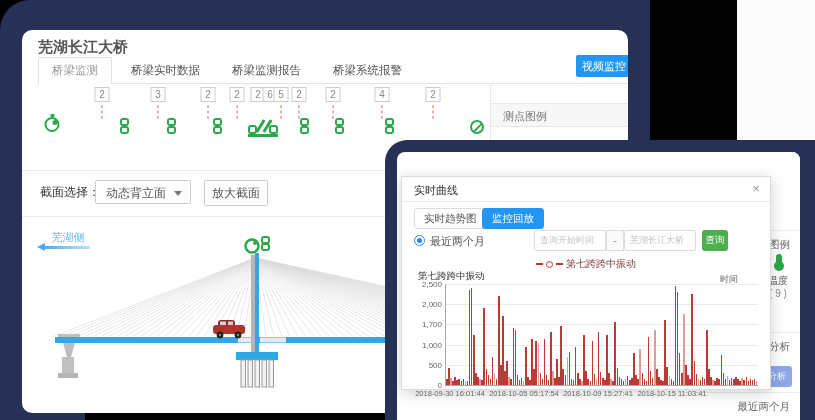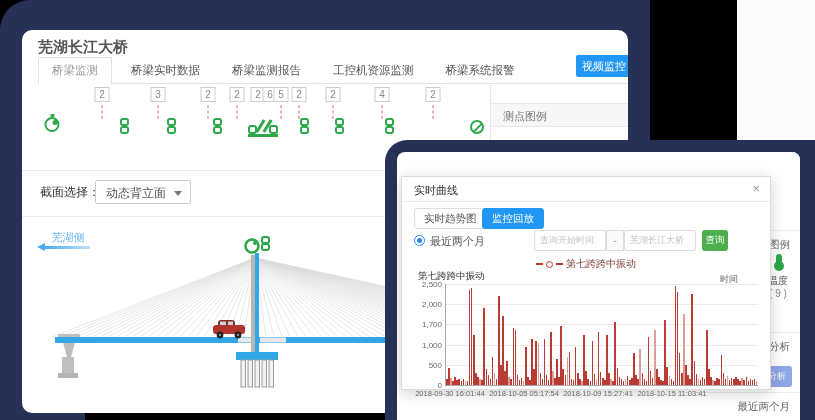--- a/index.html
+++ b/index.html
@@ -97,21 +97,20 @@
   <div id="navy-a"></div>
   <div id="bottom-strip"></div>
   <div id="white-c"></div>
 
   <div id="main-card">
     <div class="m-title">芜湖长江大桥</div>
     <div id="main-tabs">
         <div class="tab active">桥梁监测</div>
         <div class="tab">桥梁实时数据</div>
         <div class="tab">桥梁监测报告</div>
-        <div class="tab">工控机资源监测</div>
         <div class="tab">桥梁系统报警</div>
       </div>
     <div class="video-btn">视频监控</div>
 
     <div id="sensor-strip">
         <span class="ic-gauge" style="left: 30px;"></span>
         <span class="badge" style="left: 80px;">2</span>
         <span class="dash" style="left: 80px;"></span>
         <span class="ic-chain" style="left: 103px;"></span>
         <span class="badge" style="left: 136px;">3</span>
@@ -153,20 +152,21 @@
         </div>
     </div>
 
     <div class="div1"></div>
     <div class="div2"></div>
     <div class="sec-label">截面选择：</div>
     <div class="select-box">
       <span>动态背立面</span>
       <span class="caret"></span>
     </div>
+    <div class="zoom-btn">放大截面</div>
 
     <div class="side-label">芜湖侧</div>
     <div class="side-arrow"></div>
 
     <div id="bridge-wrap">
       <svg id="bridge-svg" width="606" height="188" viewBox="0 0 606 188">
         <g id="cables">
             <line x1="233" y1="33" x2="30" y2="112" stroke="#dcdcdc" stroke-width="0.7"></line>
             <line x1="233" y1="33" x2="38" y2="112" stroke="#dcdcdc" stroke-width="0.7"></line>
             <line x1="233" y1="33" x2="46" y2="112" stroke="#dcdcdc" stroke-width="0.7"></line>

